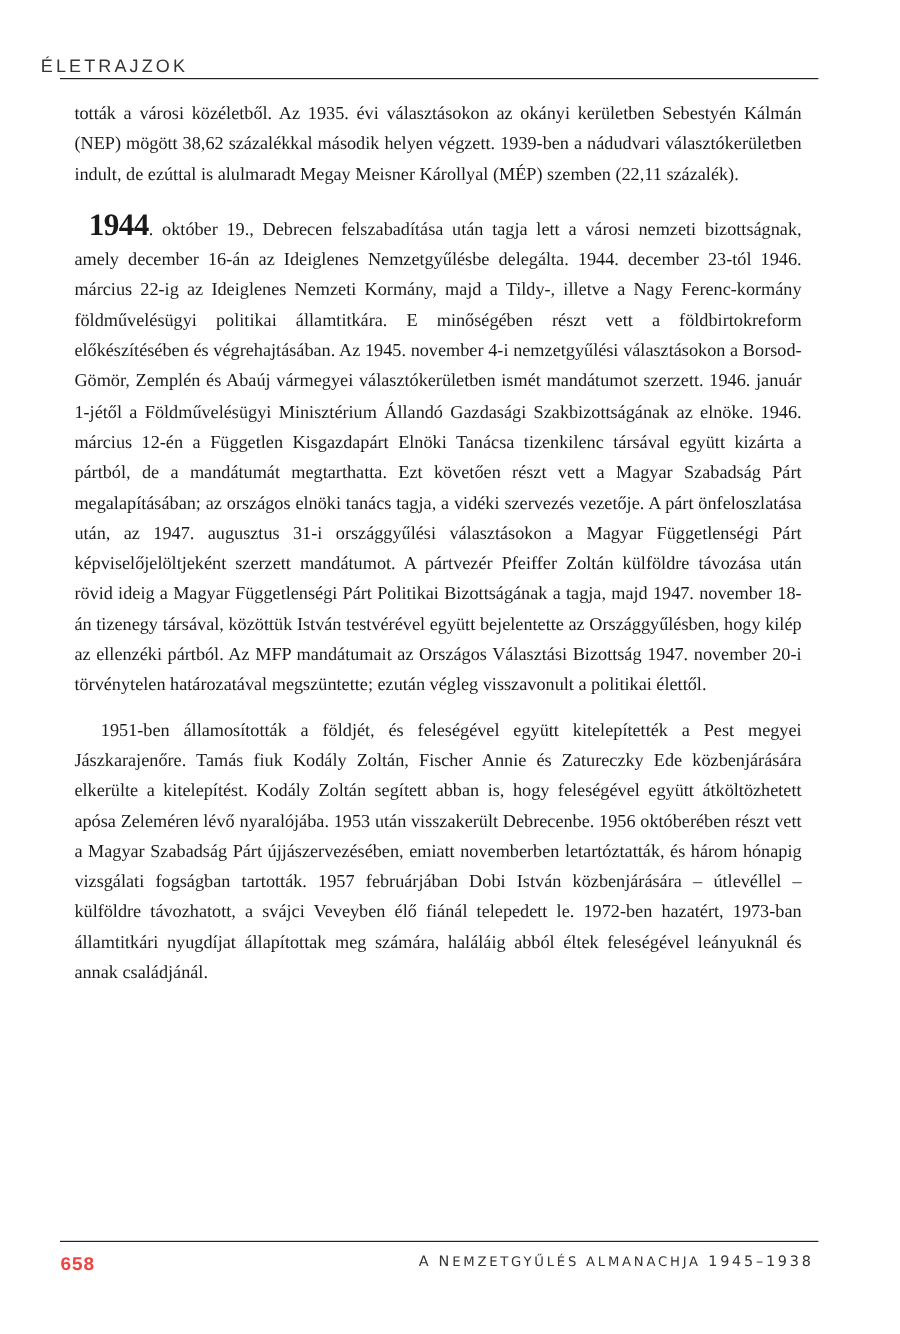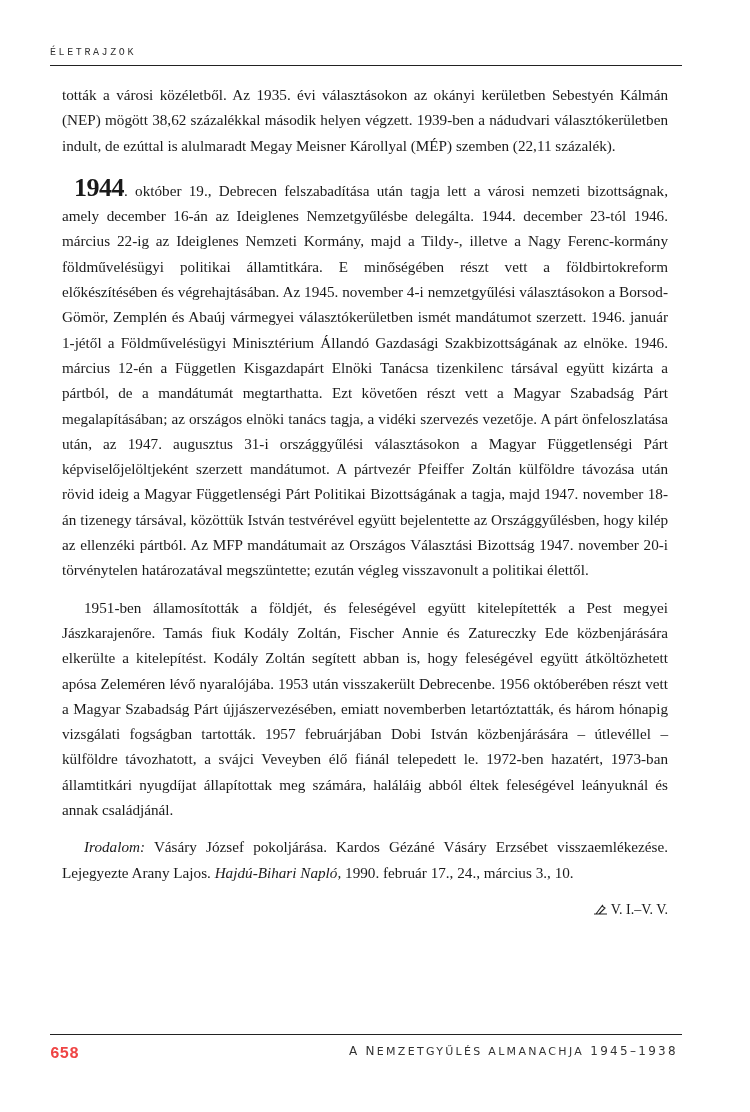--- a/index.html
+++ b/index.html
@@ -1,20 +1,20 @@
 <!DOCTYPE html>
 <html><head>
 <meta charset="utf-8">
 <style>
   html, body { margin: 0; padding: 0; background: #ffffff; }
   body { width: 750px; height: 1112px; position: relative; overflow: hidden;
          font-family: "Liberation Serif", "DejaVu Serif", serif; color: #1a1a1a; }
-  .running-head { position: absolute; left: 50px; top: 47px;
-         font-family: Liberation Mono, monospace;
-         font-size: 10px; letter-spacing: 2.6px; color: #333; }
+  .running-head { position: absolute; left: 34px; top: 47px;
+         font-family: Liberation Sans, sans-serif;
+         font-size: 15px; letter-spacing: 2.6px; color: #333; }
   .head-rule { position: absolute; left: 50px; top: 65px; width: 632px; height: 0;
          border-top: 1.4px solid #222; }
   .text-block { position: absolute; left: 50px; top: 70px; width: 630px;
          font-size: 15.2px; line-height: 25.3px; text-align: justify; }
   .text-block p { margin: 12px; }
   .p-first { }
   .p-year { margin-top: 20px !important; text-indent: 12px; }
   .year-big { font-size: 26px; font-weight: bold; letter-spacing: -0.5px;
          line-height: 20px; }
   .p-indent { text-indent: 22px; }
@@ -34,21 +34,17 @@
 </head>
 <body>
 
 <div class="running-head">ÉLETRAJZOK</div>
 <div class="head-rule"></div>
 
 <div class="text-block">
   <p class="p-first">tották a városi közéletből. Az 1935. évi választásokon az okányi kerületben Sebestyén Kálmán (NEP) mögött 38,62 százalékkal második helyen végzett. 1939-ben a nádudvari választókerületben indult, de ezúttal is alulmaradt Megay Meisner Károllyal (MÉP) szemben (22,11 százalék).</p>
   <p class="p-year"><span class="year-big">1944</span><span>. október 19., Debrecen felszabadítása után tagja lett a városi nemzeti bizottságnak, amely december 16-án az Ideiglenes Nemzetgyűlésbe delegálta. 1944. december 23-tól 1946. március 22-ig az Ideiglenes Nemzeti Kormány, majd a Tildy-, illetve a Nagy Ferenc-kormány földművelésügyi politikai államtitkára. E minőségében részt vett a földbirtokreform előkészítésében és végrehajtásában. Az 1945. november 4-i nemzetgyűlési választásokon a Borsod-Gömör, Zemplén és Abaúj vármegyei választókerületben ismét mandátumot szerzett. 1946. január 1-jétől a Földművelésügyi Minisztérium Állandó Gazdasági Szakbizottságának az elnöke. 1946. március 12-én a Független Kisgazdapárt Elnöki Tanácsa tizenkilenc társával együtt kizárta a pártból, de a mandátumát megtarthatta. Ezt követően részt vett a Magyar Szabadság Párt megalapításában; az országos elnöki tanács tagja, a vidéki szervezés vezetője. A párt önfeloszlatása után, az 1947. augusztus 31-i országgyűlési választásokon a Magyar Függetlenségi Párt képviselőjelöltjeként szerzett mandátumot. A pártvezér Pfeiffer Zoltán külföldre távozása után rövid ideig a Magyar Függetlenségi Párt Politikai Bizottságának a tagja, majd 1947. november 18-án tizenegy társával, közöttük István testvérével együtt bejelentette az Országgyűlésben, hogy kilép az ellenzéki pártból. Az MFP mandátumait az Országos Választási Bizottság 1947. november 20-i törvénytelen határozatával megszüntette; ezután végleg visszavonult a politikai élettől.</span></p>
   <p class="p-indent">1951-ben államosították a földjét, és feleségével együtt kitelepítették a Pest megyei Jászkarajenőre. Tamás fiuk Kodály Zoltán, Fischer Annie és Zatureczky Ede közbenjárására elkerülte a kitelepítést. Kodály Zoltán segített abban is, hogy feleségével együtt átköltözhetett apósa Zeleméren lévő nyaralójába. 1953 után visszakerült Debrecenbe. 1956 októberében részt vett a Magyar Szabadság Párt újjászervezésében, emiatt novemberben letartóztatták, és három hónapig vizsgálati fogságban tartották. 1957 februárjában Dobi István közbenjárására – útlevéllel – külföldre távozhatott, a svájci Veveyben élő fiánál telepedett le. 1972-ben hazatért, 1973-ban államtitkári nyugdíjat állapítottak meg számára, haláláig abból éltek feleségével leányuknál és annak családjánál.</p>
-  <p class="p-indent"><span class="ital">Irodalom:</span><span> Vásáry József pokoljárása. Kardos Gézáné Vásáry Erzsébet visszaemlékezése. Lejegyezte Arany Lajos. </span><span class="ital">Hajdú-Bihari Napló,</span><span> 1990. február 17., 24., március 3., 10.</span></p>
-  <p class="sig"><span class="sig-icon"><svg width="15" height="11" viewBox="0 0 15 11">
-          <path d="M1 10 L14 10 M3 10 L9 2 L12 4 L6 10 M9 2 L10 1" stroke="#222" stroke-width="1.1" fill="none"></path>
-        </svg></span><span>V. I.–V. V.</span></p>
 </div>
 
 <div class="foot-rule"></div>
 <div class="page-num">658</div>
 <div class="book-title"><span>A N</span><span class="sc">EMZETGYŰLÉS ALMANACHJA</span><span> 1945–1938</span></div>
 
 </body></html>

